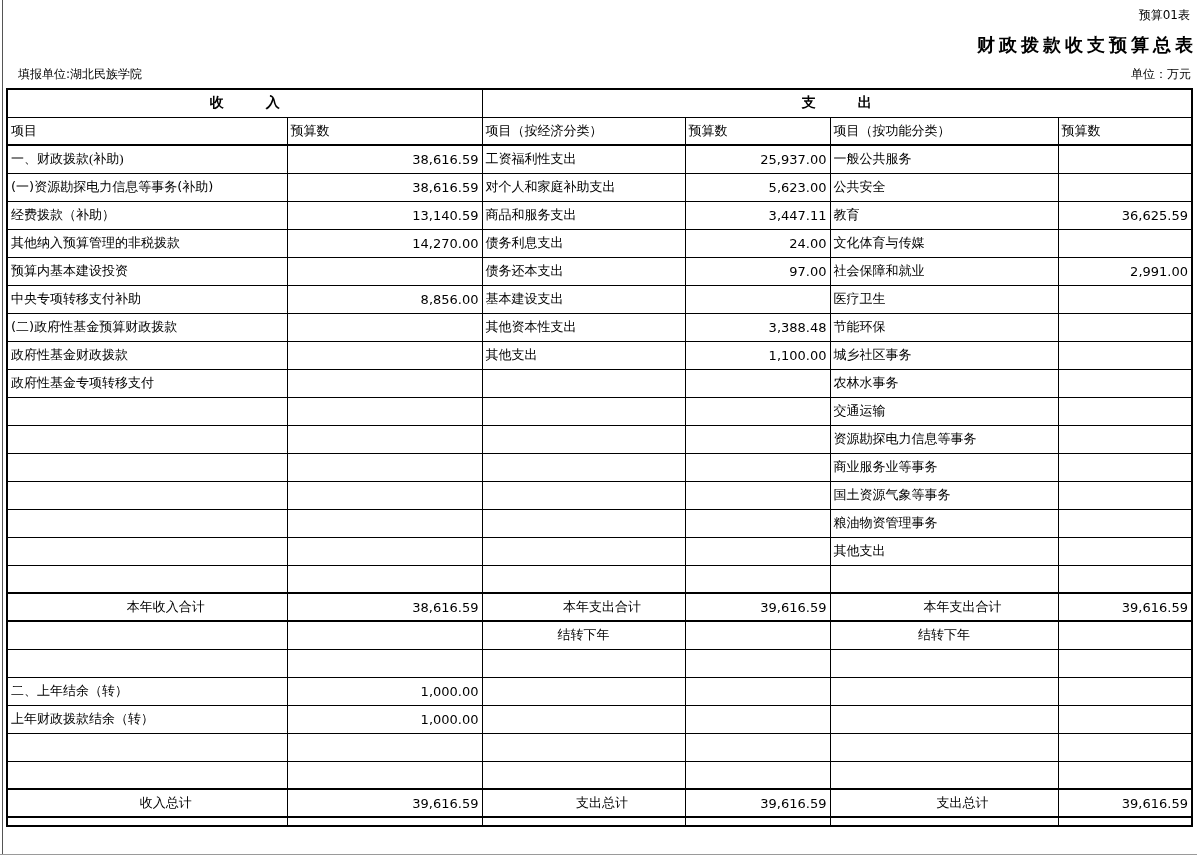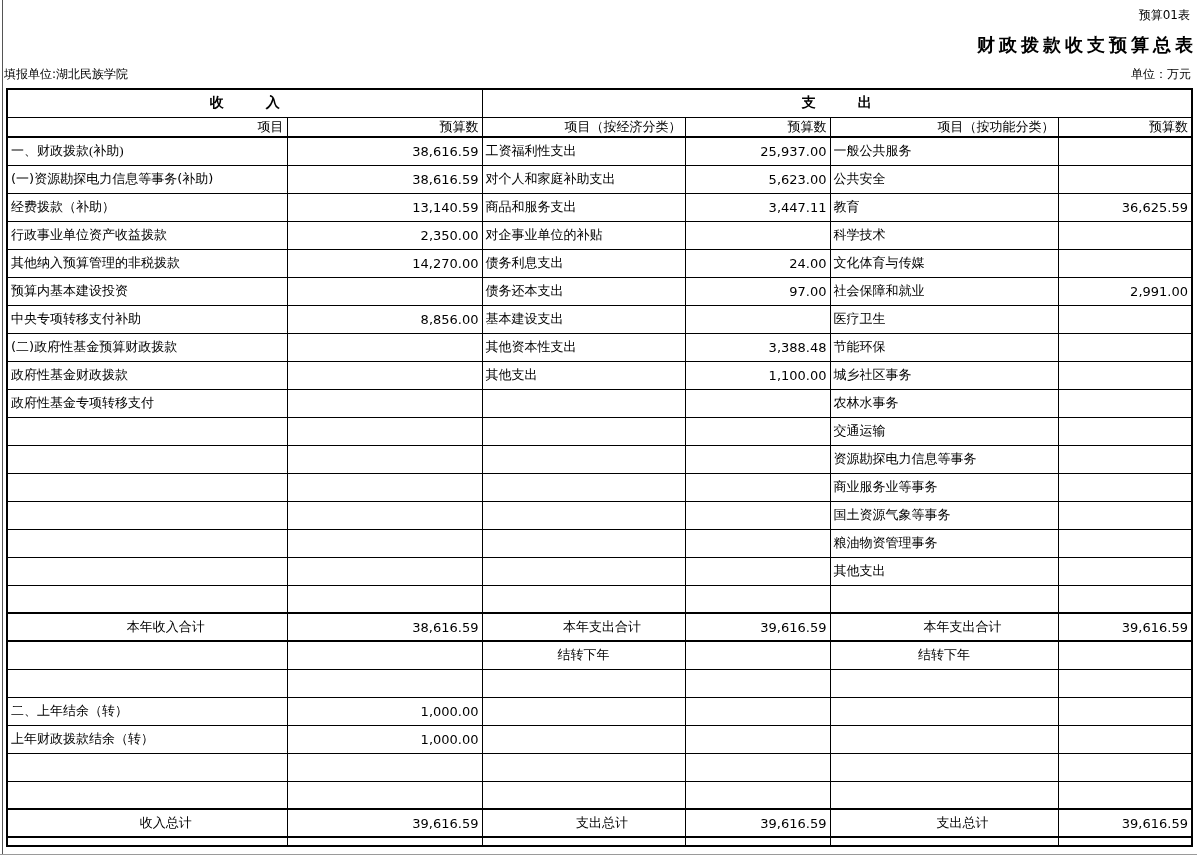--- a/index.html
+++ b/index.html
@@ -27,20 +27,21 @@
   .page-title {
     position: absolute; top: 33px; left: 0;
     width: 100%; text-align: right;
     font-size: 18px; font-weight: bold; letter-spacing: 4px;
     white-space: nowrap;
   }
   .meta-row {
     position: absolute; top: 66px; left: 4px; right: 6px;
     display: flex; justify-content: space-between;
     font-size: 12px;
+    padding-left: 14px;
   }
   table.budget {
     position: absolute; top: 88px; left: 6px;
     width: 1185px;
     border-collapse: collapse;
     table-layout: fixed;
     border: 2px solid #000;
   }
   table.budget td {
     border: 1px solid #000;
@@ -51,23 +52,23 @@
     white-space: nowrap;
     vertical-align: middle;
   }
   tr.section-header-row td {
     text-align: center;
     font-size: 14px;
     font-weight: bold;
     height: 28px;
   }
   tr.col-header-row td {
-    text-align: right;
+    text-align: left;
     border-bottom: 2px solid #000;
-    height: 20px;
+    height: 28px;
   }
   td.c1, td.c3, td.c5 { text-align: right; }
   td.c0, td.c2, td.c4 { text-align: left; }
   td.center { text-align: center; }
   td.ind0 { padding-left: 5px; font-family: Liberation Serif, serif; }
   td.ind1 { padding-left: 12px; }
   td.ind2 { padding-left: 30px; }
   td.ind3 { padding-left: 52px; }
   tr.total-row td {
     border-top: 2px solid #000;
@@ -132,28 +133,20 @@
       </tr>
       <tr>
         <td class="c0 ind2">经费拨款（补助）</td>
         <td class="c1">13,140.59</td>
         <td class="c2">商品和服务支出</td>
         <td class="c3">3,447.11</td>
         <td class="c4">教育</td>
         <td class="c5">36,625.59</td>
       </tr>
       <tr>
-        <td class="c0 ind2">行政事业单位资产收益拨款</td>
-        <td class="c1">2,350.00</td>
-        <td class="c2">对企事业单位的补贴</td>
-        <td class="c3"></td>
-        <td class="c4">科学技术</td>
-        <td class="c5"></td>
-      </tr>
-      <tr>
         <td class="c0 ind2">其他纳入预算管理的非税拨款</td>
         <td class="c1">14,270.00</td>
         <td class="c2">债务利息支出</td>
         <td class="c3">24.00</td>
         <td class="c4">文化体育与传媒</td>
         <td class="c5"></td>
       </tr>
       <tr>
         <td class="c0 ind2">预算内基本建设投资</td>
         <td class="c1"></td>

